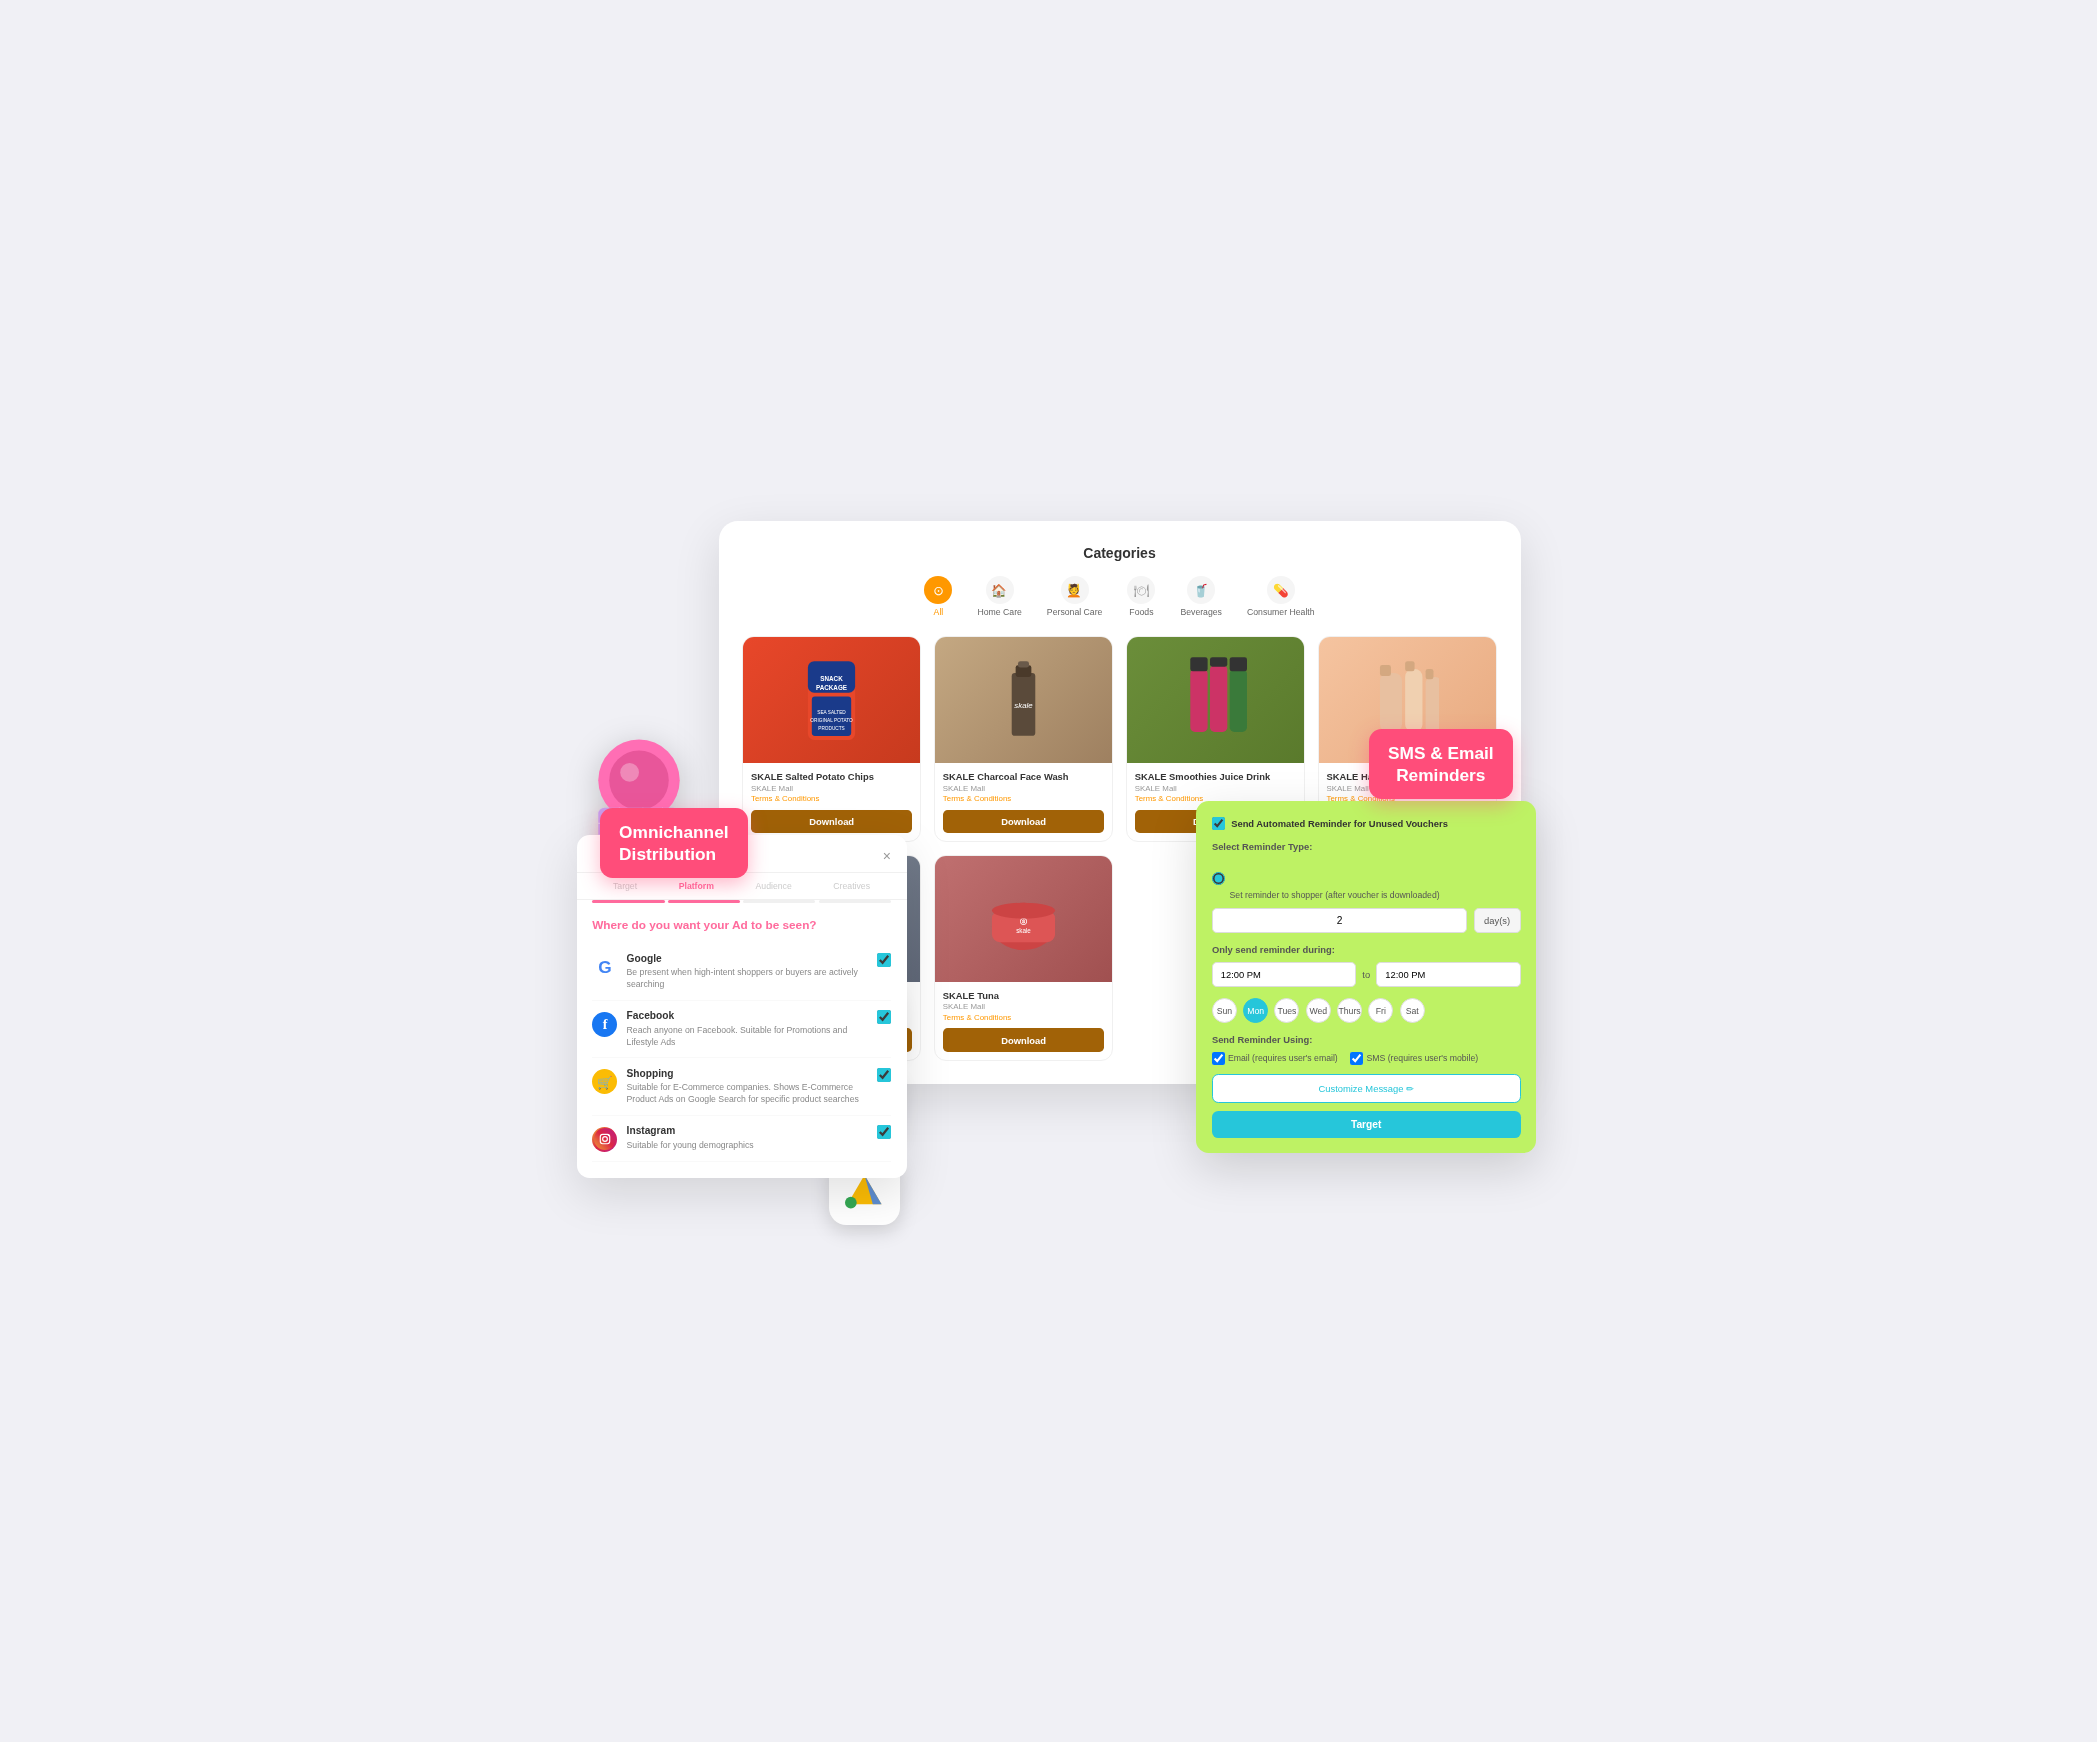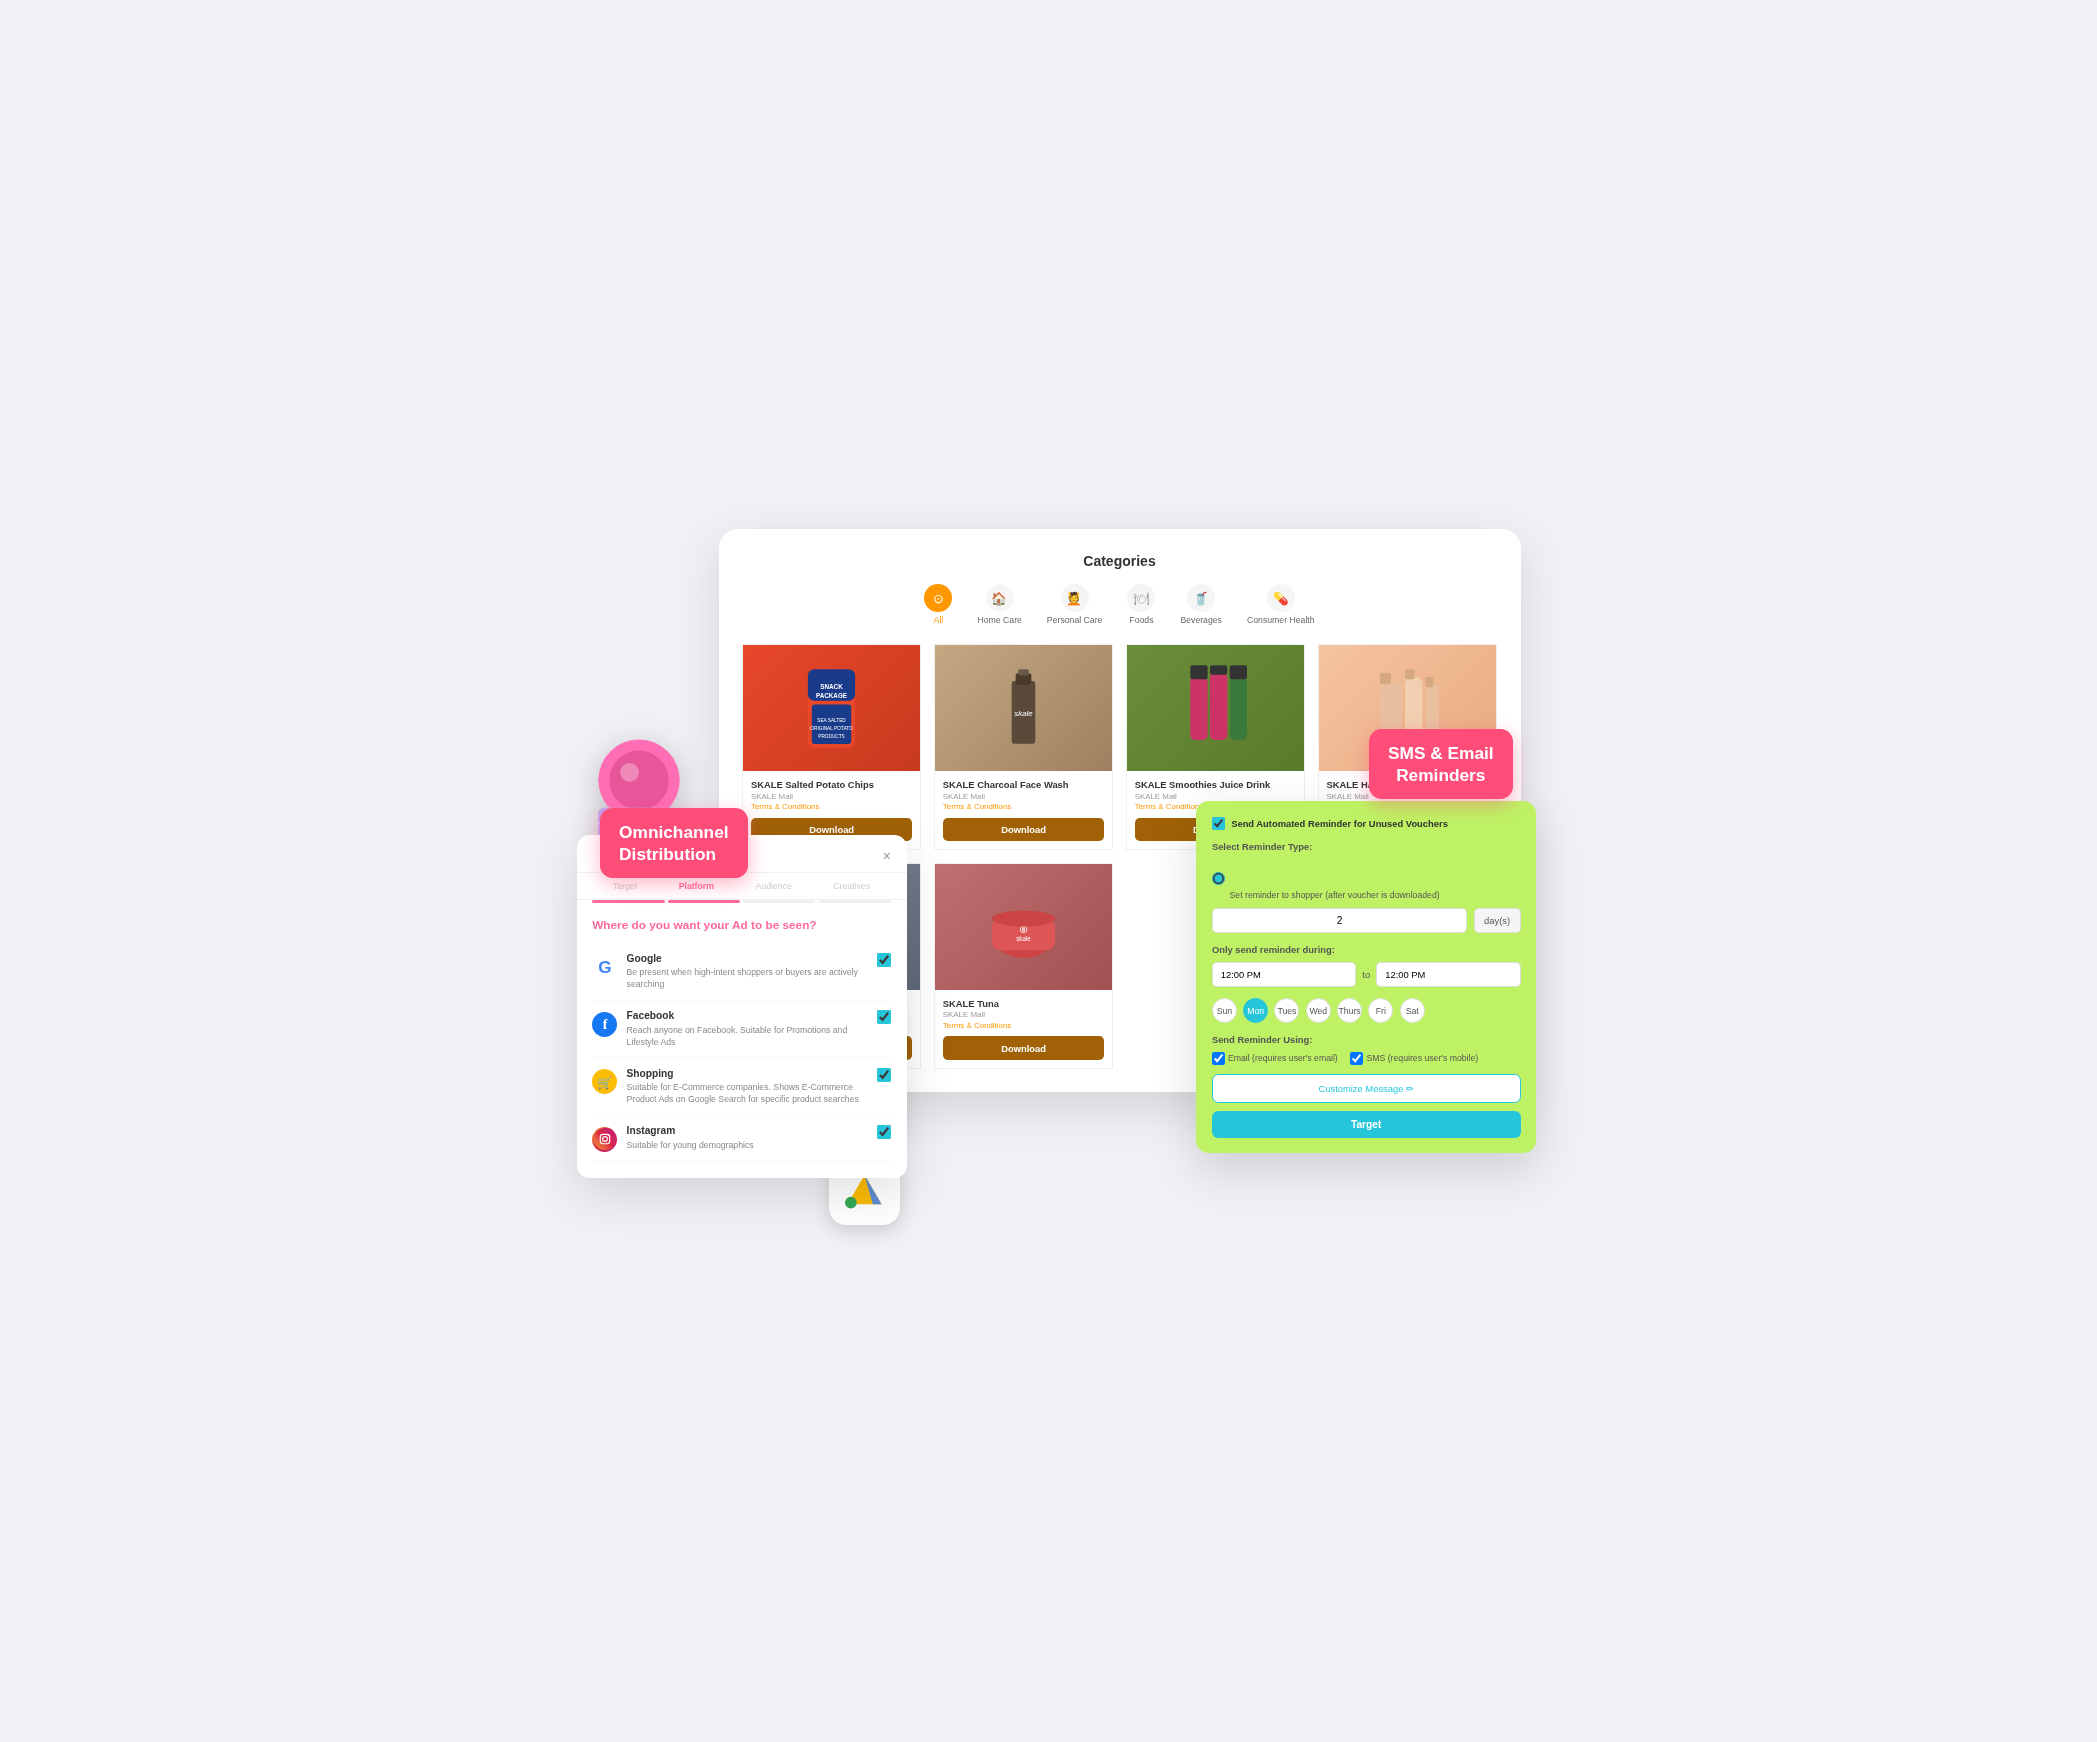--- a/index.html
+++ b/index.html
@@ -14,21 +14,21 @@
     }
     .scene {
       position: relative;
       width: 944px;
       min-height: 708px;
     }
 
     
     .categories-card {
       position: absolute;
-      top: 12px;
+      top: 4px;
       left: 142px;
       right: 0;
       background: white;
       border-radius: 19px;
       padding: 23.6px;
       box-shadow: 0 15.7px 47px rgba(0,0,0,0.12);
       z-index: 2;
     }
     .categories-title {
       text-align: center;
@@ -74,21 +74,21 @@
     .category-tab.active .tab-label {
       color: #ff9800;
       font-weight: 400;
     }
     .products-grid {
       display: grid;
       grid-template-columns: repeat(4, 1fr);
       gap: 12.6px;
     }
     .product-card {
-      border-radius: 0;
+      border-radius: 12px;
       overflow: hidden;
       background: white;
       border: 0.8px solid #f0f0f0;
     }
     .product-image {
       height: 126px;
       display: flex;
       align-items: center;
       justify-content: center;
       font-size: 31px;

